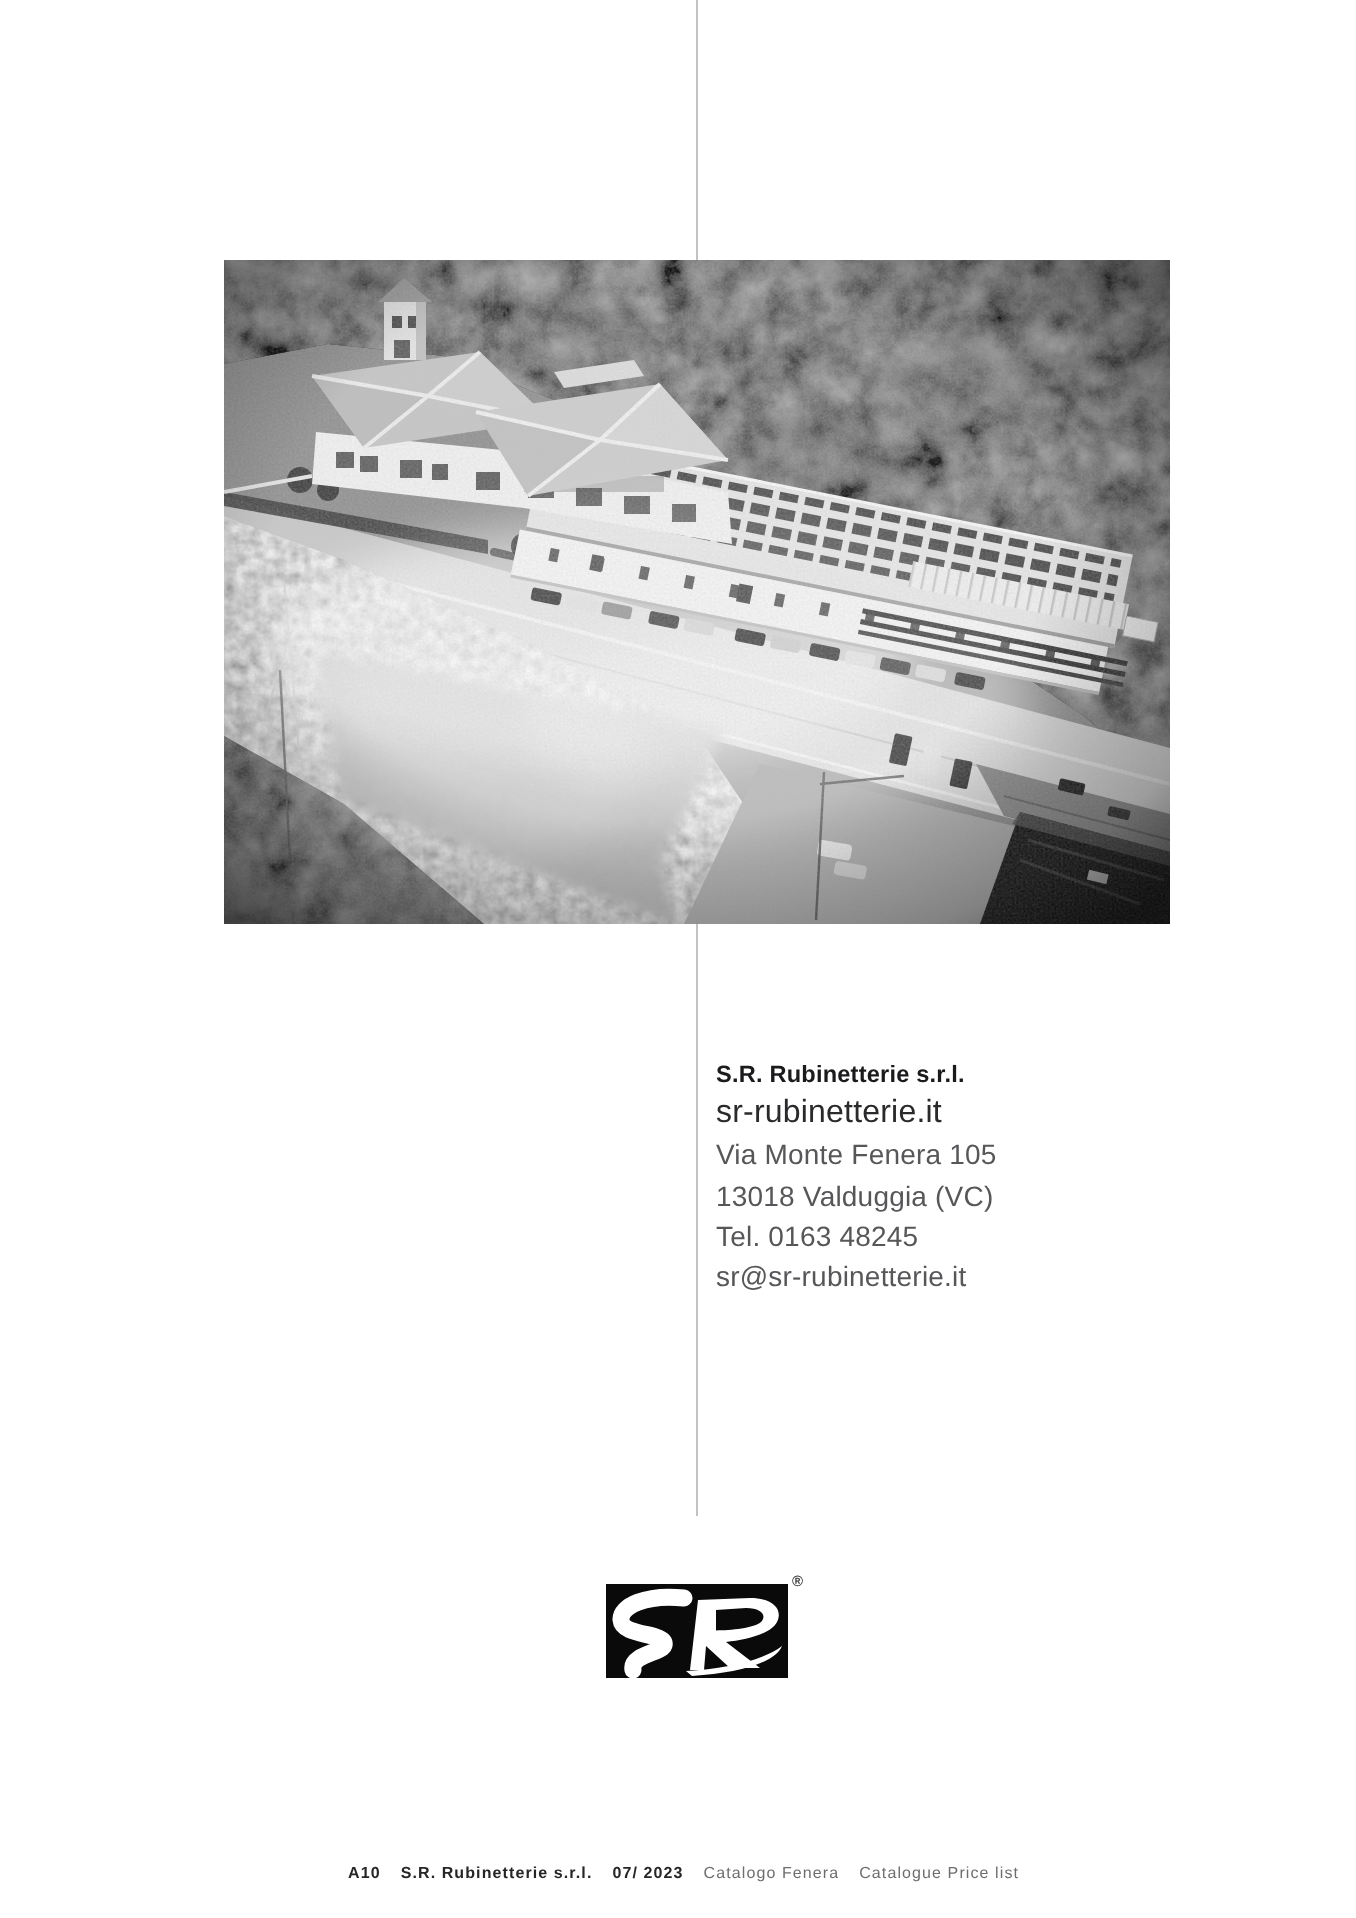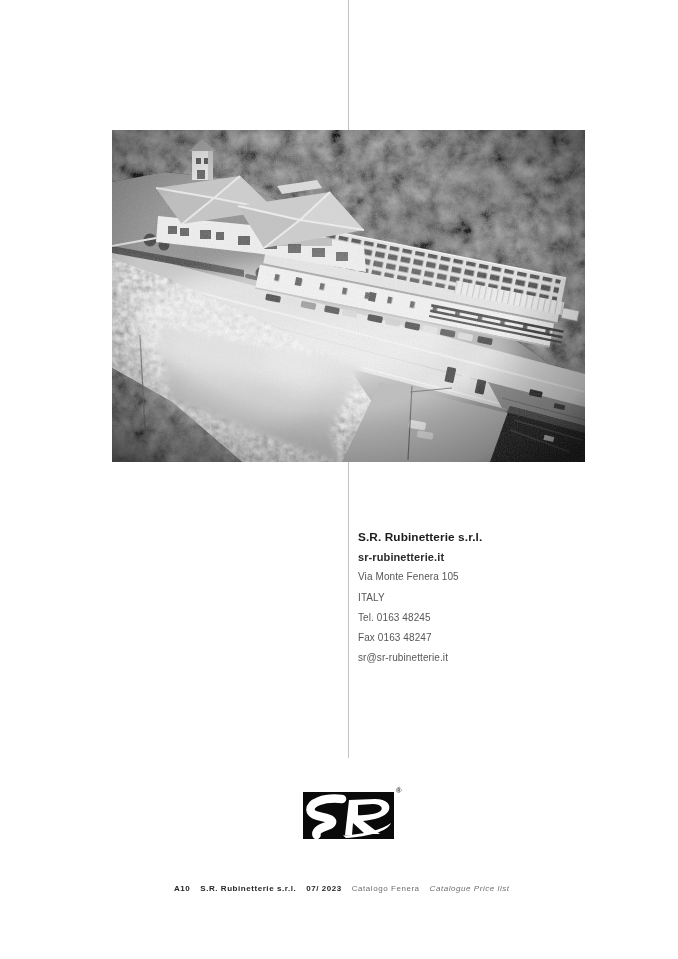--- a/index.html
+++ b/index.html
@@ -11,37 +11,37 @@
   .center-rule{
     position:absolute;left:348px;top:0;width:1px;height:758px;background:#c2c2c2;
   }
   .hero{
     position:absolute;left:112px;top:130px;width:473px;height:332px;margin:0;line-height:0;
   }
   .contact{
     position:absolute;left:358px;top:530px;width:220px;
   }
   .contact p{
-    margin:0;height:20.2px;font-size:10px;line-height:14px;color:#57575a;letter-spacing:.1px;
+    margin:0;height:20.2px;font-size:14px;line-height:14px;color:#57575a;letter-spacing:.1px;
   }
   .contact p.b1{font-size:11.8px;font-weight:bold;color:#1b1b1d;}
-  .contact p.b2{font-size:11px;font-weight:bold;color:#2a2a2c;}
+  .contact p.b2{font-size:16px;font-weight:normal;color:#2a2a2c;}
   .logo-wrap{
     position:absolute;left:303px;top:789px;width:104px;height:50px;
   }
   .logo-wrap svg{position:absolute;left:0;top:3px;}
   .logo-reg{
     position:absolute;left:93px;top:-3px;font-size:7.5px;color:#3c3c3c;font-weight:bold;
   }
   .footer{
-    position:absolute;left:174px;top:884px;display:flex;gap:10px;align-items:flex-end;
+    position:absolute;left:174px;top:932px;display:flex;gap:10px;align-items:flex-end;
     font-size:8px;letter-spacing:.55px;color:#6e6e6e;white-space:nowrap;
   }
   .footer .fb{color:#262626;font-weight:bold;}
-  .footer .fi{font-style:italic;}
+  .footer .fi{}
 </style>
 </head>
 <body>
 
 <div class="center-rule"></div>
 
 <figure class="hero" role="img" aria-label="Black and white aerial photograph of the S.R. Rubinetterie factory buildings, road and surrounding woodland in Valduggia">
   <svg width="473" height="332" viewBox="0 0 473 332">
     <defs>
       <clipPath id="cpPhoto">
@@ -220,23 +220,22 @@
       <rect x="0" y="0" width="473" height="332" fill="#000" filter="url(#grainF)" opacity="0.45"></rect>
       <rect x="0" y="0" width="473" height="332" fill="url(#vig)"></rect>
     </g>
   </svg>
 </figure>
 
 <section class="contact">
   <p class="b1">S.R. Rubinetterie s.r.l.</p>
   <p class="b2">sr-rubinetterie.it</p>
   <p>Via Monte Fenera 105</p>
-  <p>ITALY</p>
+  <p>13018 Valduggia (VC)</p>
   <p>Tel. 0163 48245</p>
-  <p>Fax 0163 48247</p>
   <p>sr@sr-rubinetterie.it</p>
 </section>
 
 <div class="logo-wrap">
   <svg width="91" height="47" viewBox="0 0 91 47" role="img">
     <rect x="0" y="0" width="91" height="47" fill="#0a0a0a"></rect>
 
     <path d="M39,7 C20,5 7,11 7.5,18 C8,24 19,24.5 25,26.5 C30.5,28.3 30.5,31.5 25,33.5 C18.5,35.8 12.5,38 13.5,43" fill="none" stroke="#ffffff" stroke-width="8.5" stroke-linecap="round"></path>
 
     <path d="M46,8 L72,7 C84,7 88.5,13 85.5,19 C82.5,25 70,28 60,29 L77,42 L62,42 L50,31 L49,43 L42,43 Z" fill="#ffffff"></path>

